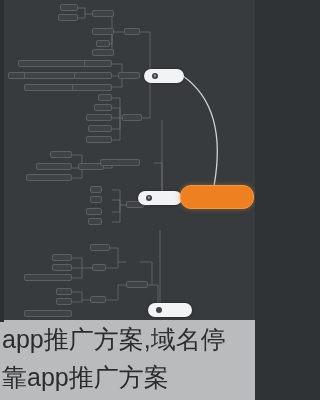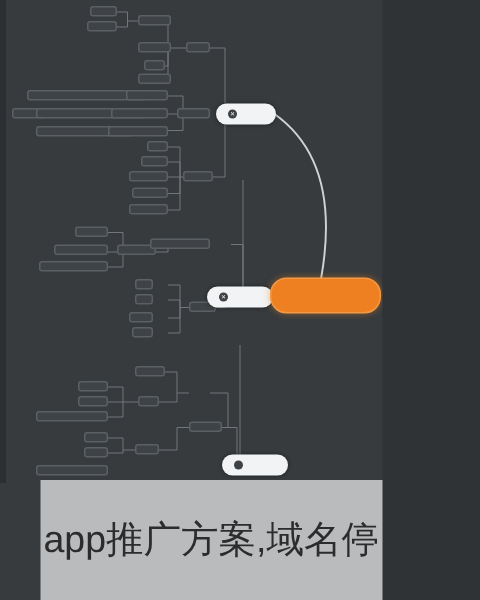--- a/index.html
+++ b/index.html
@@ -33,22 +33,22 @@
   }
   .orange{
     position:absolute;background:#ef8022;border:1px solid #f09a46;border-radius:11px;
     color:#ffffff;font-size:5px;line-height:1;letter-spacing:.4px;white-space:nowrap;
     display:flex;align-items:center;justify-content:center;
     box-shadow:0 0 5px rgba(239,128,34,.5);
   }
   #caption{
     position:absolute;left:0;top:320px;width:255px;height:80px;
     background:#b9bbbd;color:#2c2c2c;
-    display:flex;flex-direction:column;justify-content:center;
-    padding:0 2px;box-sizing:border-box;margin-left:27px;
+    display:flex;flex-direction:column;
+    padding:0 2px;box-sizing:border-box;
   }
   #caption .line{font-size:25px;line-height:38px;white-space:nowrap;letter-spacing:0px;}
 </style>
 </head>
 <body>
 
 <div id="stage">
 
   <div id="map">
 
@@ -168,17 +168,18 @@
       <span></span>
       <span class="badge"></span>
     </div>
 
     <div class="orange" style="left:180px;top:185px;width:72px;height:22px;"></div>
 
   </div>
 
   <div id="caption">
     <div class="line">app推广方案,域名停</div>
+    <div class="line">靠app推广方案</div>
   </div>
 
   <div id="leftstrip"></div>
 
 </div>
 
 </body></html>

